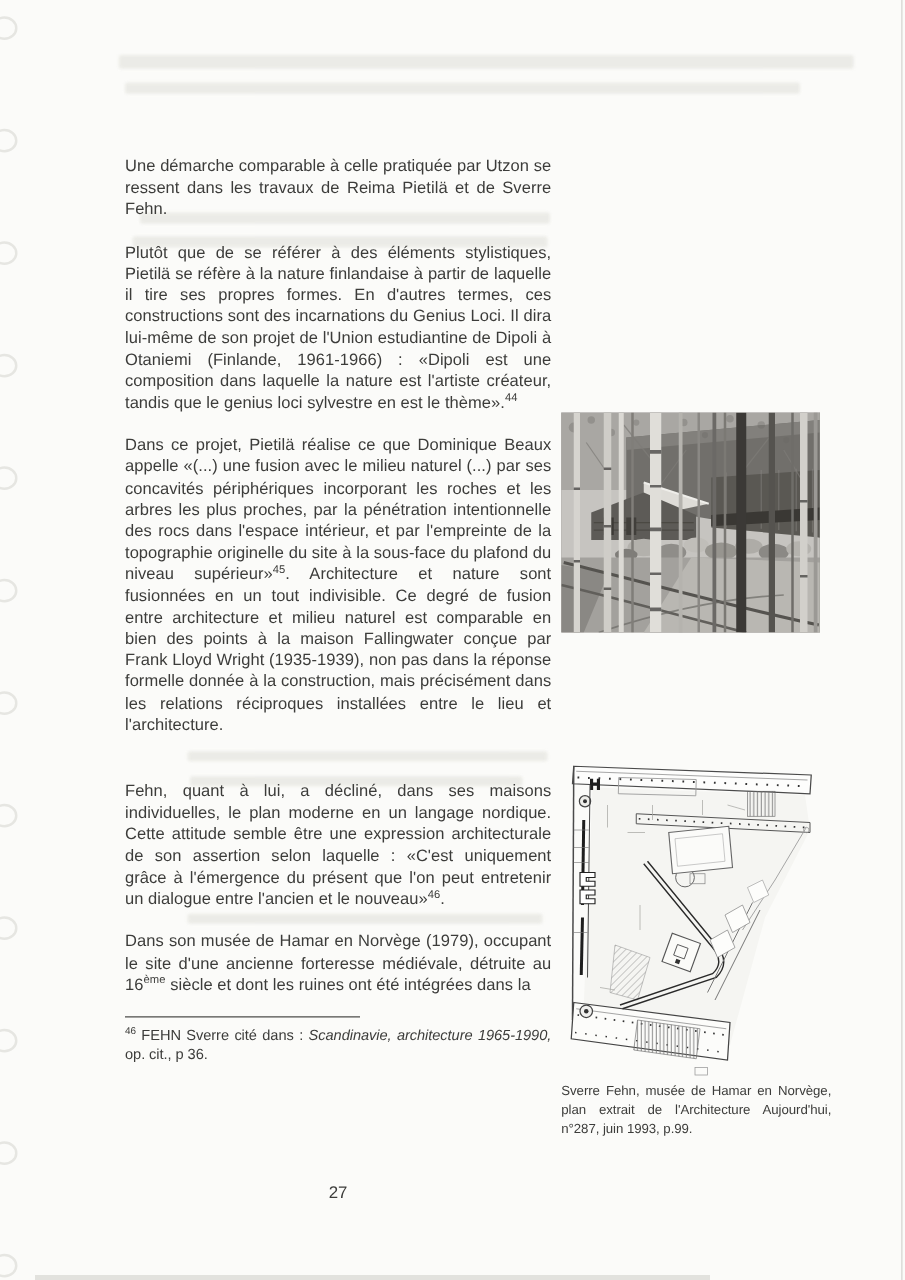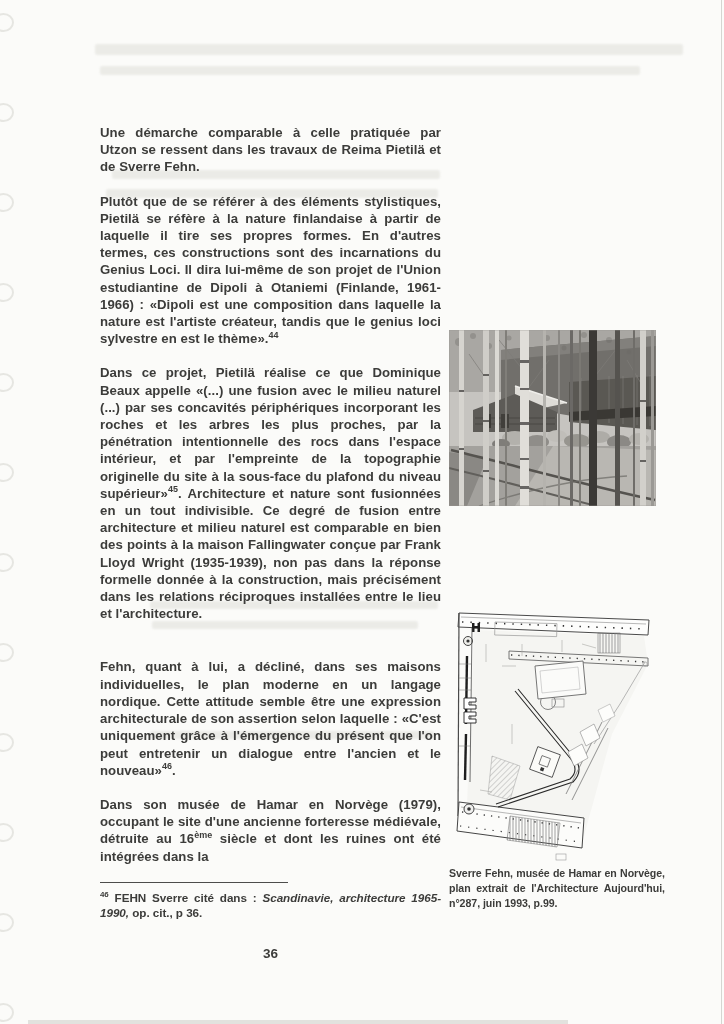--- a/index.html
+++ b/index.html
@@ -1,21 +1,20 @@
 <!DOCTYPE html>
 <html><head>
 <meta charset="utf-8">
 <style>
   html,body{margin:0;padding:0;background:#ffffff;}
   .page{
     position:relative;width:724px;height:1024px;overflow:hidden;
     background:#fbfbf9;
     font-family:"Liberation Sans",sans-serif;
     color:#3a3a38;
-    font-weight:bold;
   }
   
   .hole{
     position:absolute;left:-7px;width:17px;height:15px;border-radius:50%;
     border:2px solid #e6e6e2;background:transparent;
   }
   
   .ghost{
     position:absolute;background:#e9e9e4;filter:blur(1.2px);border-radius:2px;opacity:.85;
   }
@@ -276,15 +275,15 @@
         <line x1="130" y1="40" x2="144" y2="44"></line>
           <line x1="60" y1="120" x2="60" y2="140"></line>
         <line x1="28" y1="186" x2="40" y2="188"></line>
       </g>
       <rect x="104" y="250" width="10" height="6" fill="none" stroke="#999" stroke-width=".6"></rect>
     </svg>
   </figure>
 
   <figcaption class="caption" style="left:449px;top:866px" id="cap-plan"><span>Sverre Fehn, musée de Hamar en Norvège, plan extrait de l'Architecture Aujourd'hui, n°287, juin 1993, p.99.</span></figcaption>
 
-  <div class="page-number">36</div>
+  <div class="page-number">27</div>
 
 </div>
 
 </body></html>

